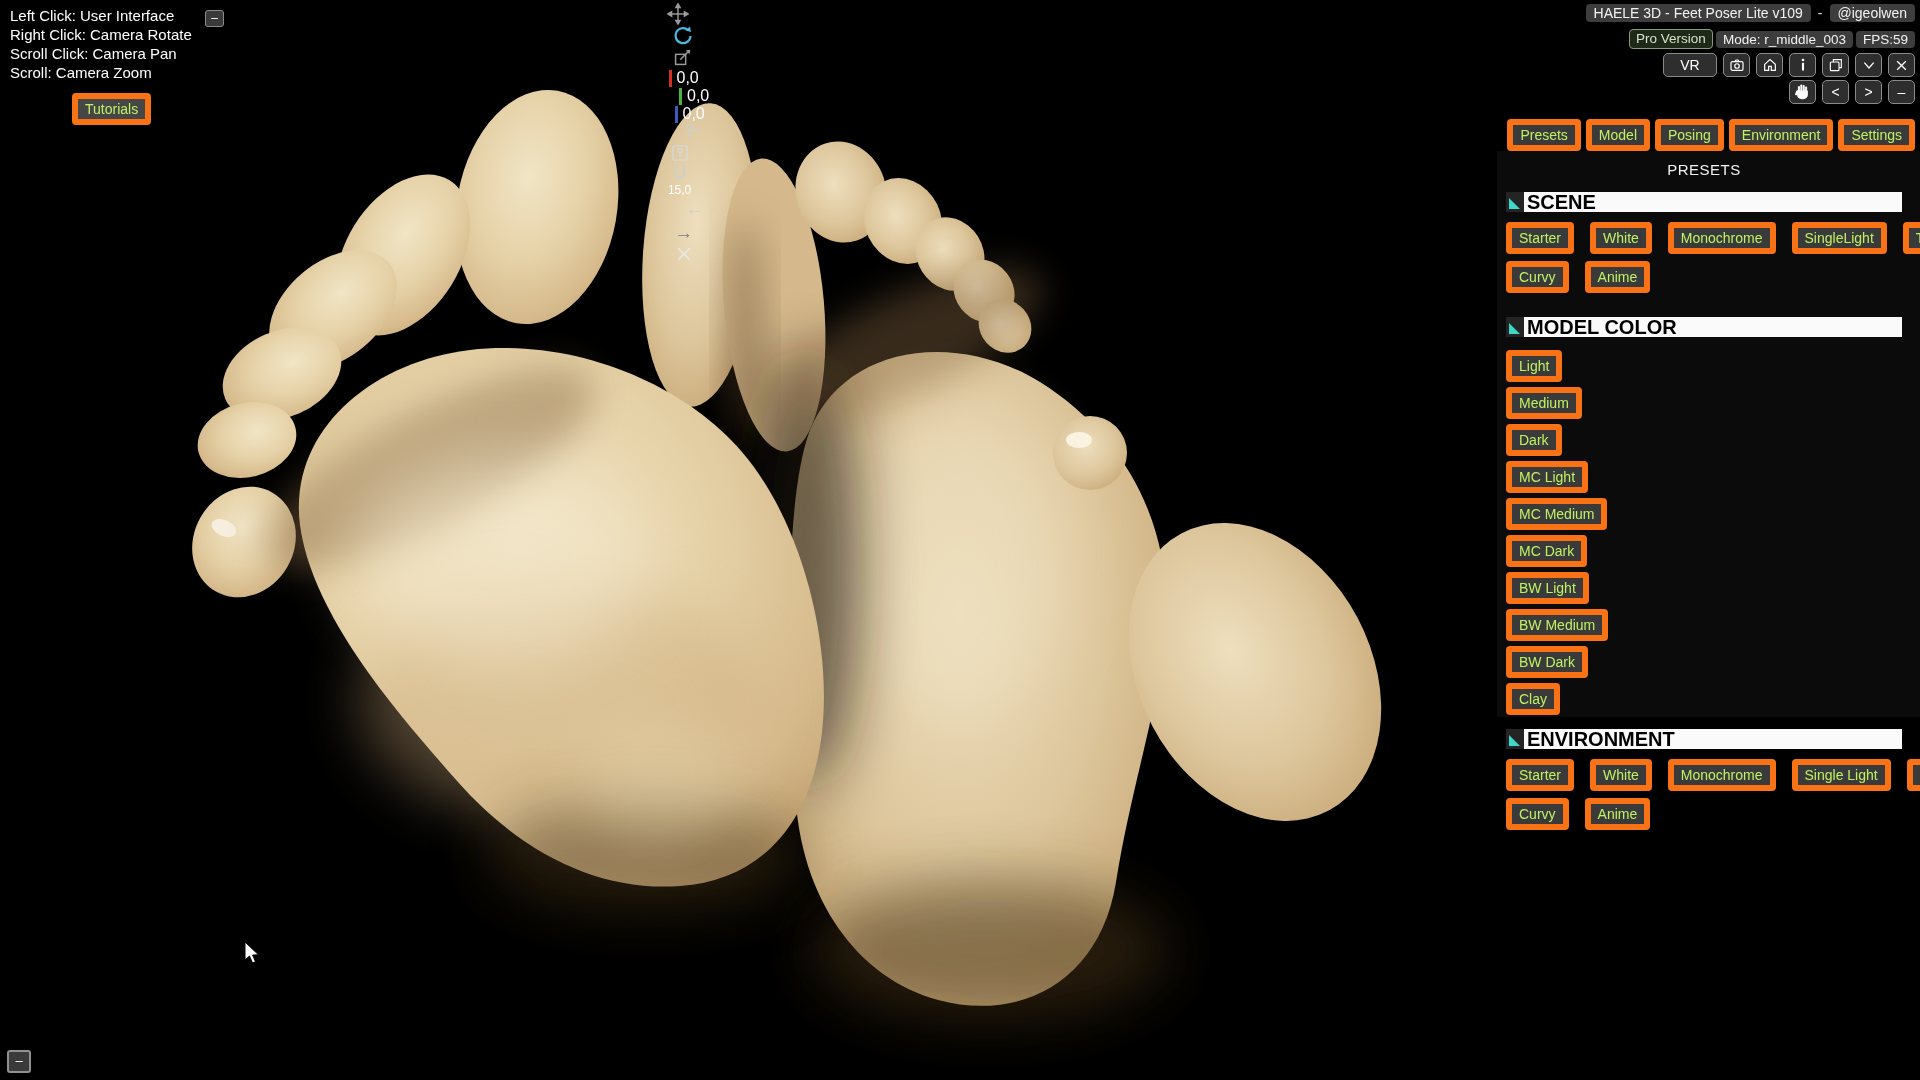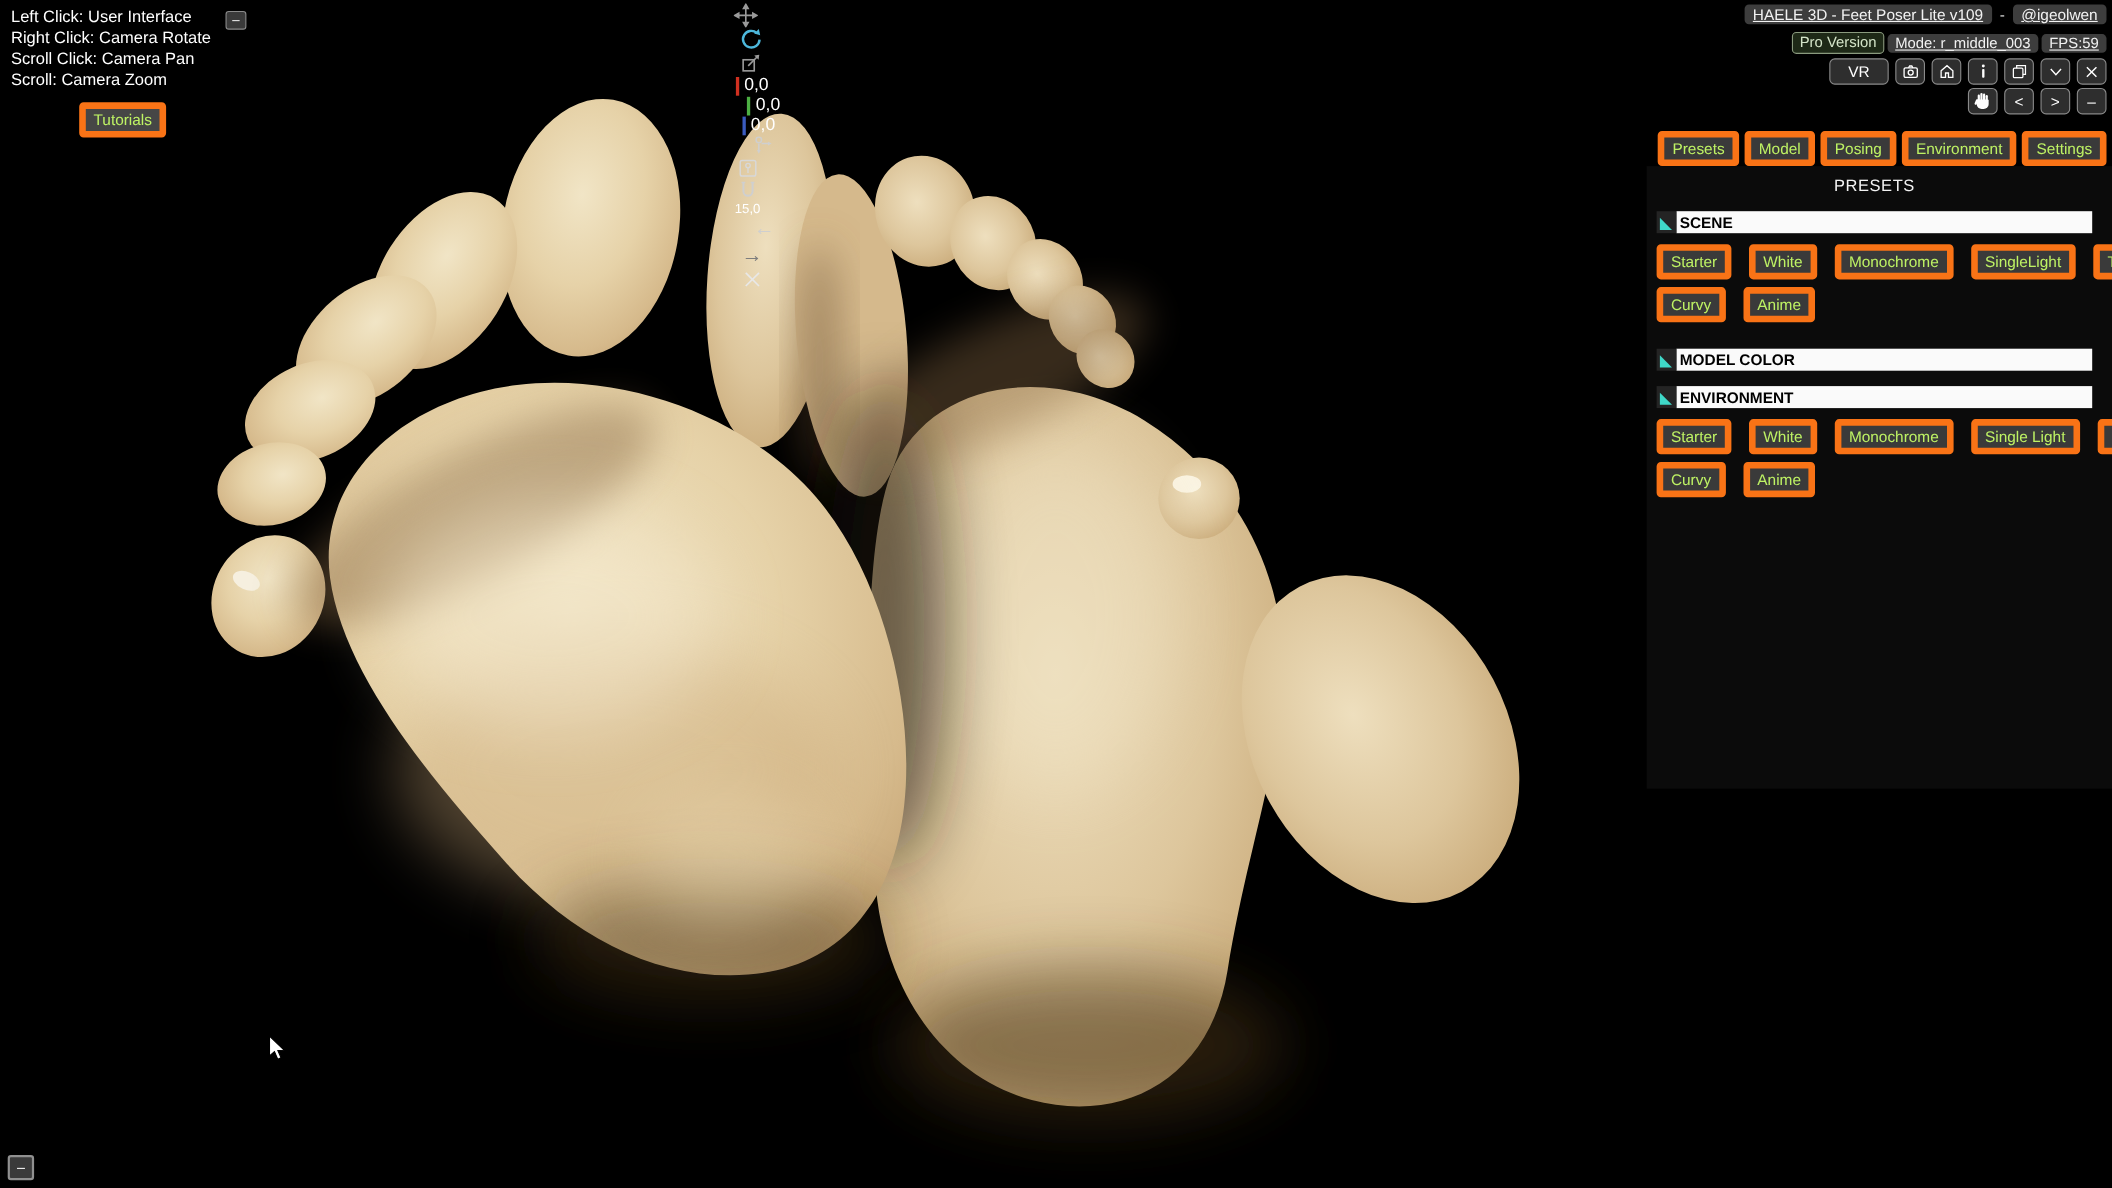--- a/index.html
+++ b/index.html
@@ -10,21 +10,21 @@
     -webkit-font-smoothing:antialiased;
   }
   
   .btn{
     background:#3a3a3a;border:6px solid #f97316;border-radius:4px;
     color:#bef264;font-size:14px;line-height:18px;padding:1px 7px;
     display:inline-block;white-space:nowrap;
   }
   .tbox{
     background:#3d3d3d;border-radius:4px;padding:1px 8px;
-    font-size:14px;color:#f2f2f2;white-space:nowrap;text-decoration:underline;
+    font-size:14px;color:#f2f2f2;white-space:nowrap;
   }
   .wbtn{
     width:27px;height:24px;background:#2e2e2e;border:1px solid #8a8a8a;
     border-radius:5px;display:flex;align-items:center;justify-content:center;
     color:#fff;font-size:14px;box-sizing:border-box;
   }
   
   #viewport{position:absolute;left:0;top:0;width:1920px;height:1080px;}
   
   #help{position:absolute;left:10px;top:6px;font-size:15px;line-height:19px;
@@ -57,21 +57,21 @@
   #panel{
     position:absolute;left:1497px;top:151px;width:423px;height:566px;
     background:#0b0b0b;box-sizing:border-box;padding:8px 0 0 9px;
   }
   #panel-title{text-align:center;font-size:15px;letter-spacing:.5px;color:#f2f2f2;
                margin:2px 18px 14px 0;}
   .sec-header{display:flex;align-items:stretch;height:20px;margin-right:18px;}
   .collapse-sq{width:18px;height:20px;background:#242424;position:relative;flex:none;}
   .collapse-tri{position:absolute;left:3px;bottom:3px;width:0;height:0;
                 border-left:11px solid #3fd8c8;border-top:11px solid transparent;}
-  .sec-title{flex:1;background:#fafafa;color:#000;font-weight:bold;font-size:14px;
+  .sec-title{flex:1;background:#fafafa;color:#000;font-weight:bold;font-size:20px;
              line-height:20px;padding-left:3px;}
   .btn-row{display:flex;gap:16px;margin:10px 0 0 0;}
   .btn-col{display:flex;flex-direction:column;align-items:flex-start;gap:5px;margin-top:13px;}
   .sec-gap{height:24px;}
   
   #corner-min{
     position:absolute;left:7px;top:1050px;width:24px;height:23px;
     background:#3a3a3a;border:2px solid #909090;border-radius:3px;
     color:#fff;font-size:13px;line-height:18px;text-align:center;box-sizing:border-box;
   }
@@ -325,20 +325,32 @@
   </div>
 
   <div class="sec-gap"></div>
 
   <div class="sec-header">
     <div class="collapse-sq">
       <div class="collapse-tri"></div>
     </div>
     <div class="sec-title">MODEL COLOR</div>
   </div>
+  <div class="btn-col">
+    <div class="btn">Light</div>
+    <div class="btn">Medium</div>
+    <div class="btn">Dark</div>
+    <div class="btn">MC Light</div>
+    <div class="btn">MC Medium</div>
+    <div class="btn">MC Dark</div>
+    <div class="btn">BW Light</div>
+    <div class="btn">BW Medium</div>
+    <div class="btn">BW Dark</div>
+    <div class="btn">Clay</div>
+  </div>
 
   <div style="height:14px"></div>
 
   <div class="sec-header">
     <div class="collapse-sq">
       <div class="collapse-tri"></div>
     </div>
     <div class="sec-title">ENVIRONMENT</div>
   </div>
   <div class="btn-row">

